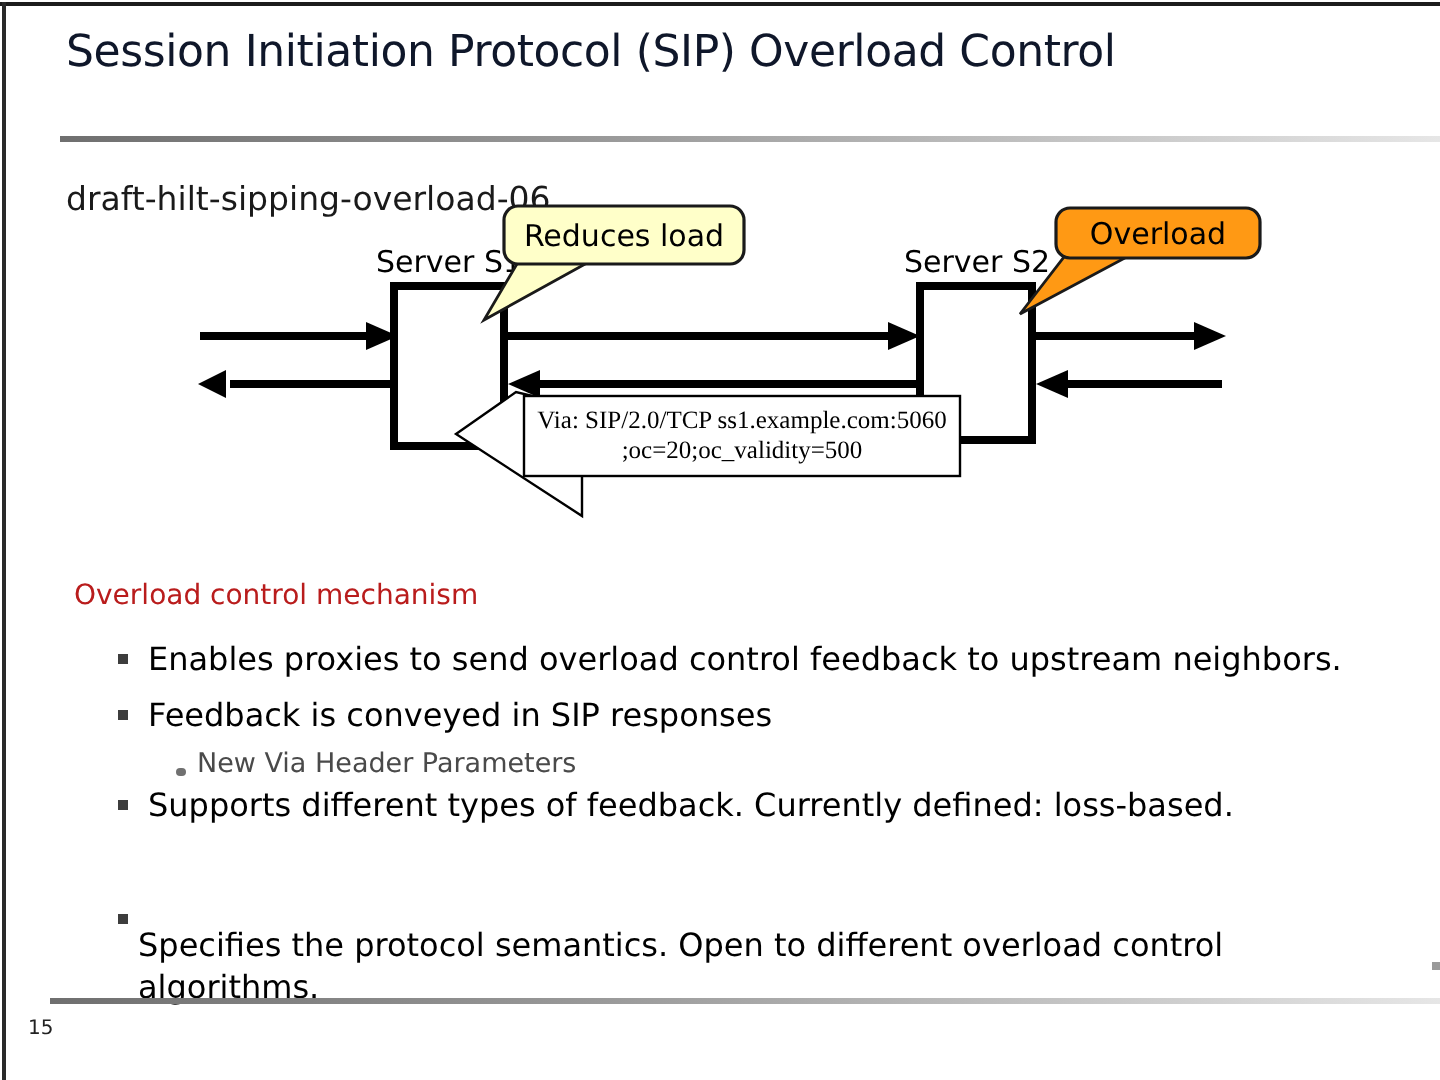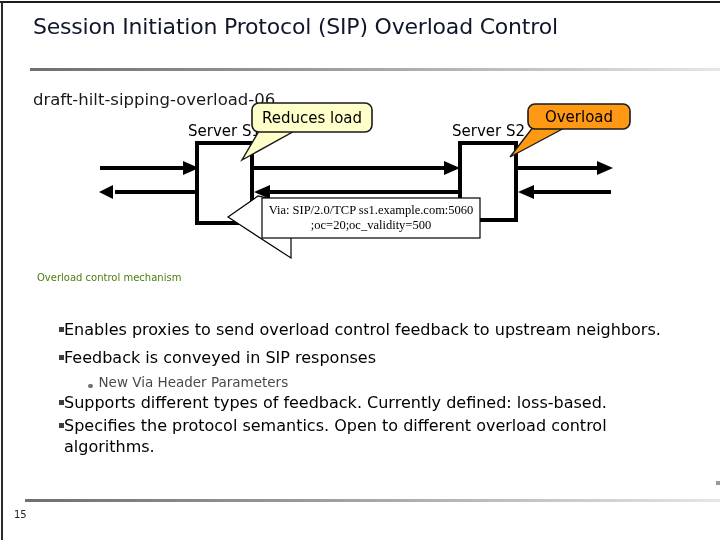--- a/index.html
+++ b/index.html
@@ -24,29 +24,29 @@
   .rule{
     position:absolute;height:3px;
     background:linear-gradient(to right,#6f6f6f,#9a9a9a 40%,#e6e6e6 100%);
   }
   .rule.top{left:30px;top:68px;width:690px;}
   .rule.bottom{left:25px;top:499px;width:695px;}
 
   .diagram-svg{position:absolute;left:0;top:95px;}
 
   .content-heading{
-    position:absolute;left:37px;top:272px;
-    font-size:10px;color:#4d7c0f;white-space:nowrap;
+    position:absolute;left:37px;top:290px;
+    font-size:14px;color:#b91c1c;white-space:nowrap;
   }
   .bullet-row{position:absolute;left:59px;display:flex;align-items:flex-start;}
   .bullet-row .sq{
     width:5px;height:5px;background:#3d3d3d;margin-top:8px;flex:0 0 auto;
   }
   .bullet-row .txt{
-    font-size:16px;line-height:21px;color:#000;
+    margin-left:10px;font-size:16px;line-height:21px;color:#000;
   }
   .bullet-row.wrap .txt{max-width:615px;}
   .sub-bullet-row{position:absolute;left:88px;display:flex;align-items:center;}
   .sub-bullet-row .dot{
     width:4.5px;height:4.5px;border-radius:50%;background:#707070;margin-top:7px;flex:0 0 auto;
   }
   .sub-bullet-row .txt{
     margin-left:6px;font-size:13.5px;line-height:17px;color:#4a4a4a;
   }
   .page-number{
@@ -127,20 +127,20 @@
 <div class="sub-bullet-row" style="top:374px;">
   <span class="dot"></span>
   <span class="txt">New Via Header Parameters</span>
 </div>
 
 <div class="bullet-row" style="top:392px;">
   <span class="sq"></span>
   <span class="txt">Supports different types of feedback. Currently defined: loss-based.</span>
 </div>
 
-<div class="bullet-row wrap" style="top:415px;">
+<div class="bullet-row wrap" style="top:449px;flex-direction:column;">
   <span class="sq"></span>
   <span class="txt">Specifies the protocol semantics. Open to different overload control algorithms.</span>
 </div>
 
 <div class="rule bottom"></div>
 <div class="page-number">15</div>
 <div class="corner-dot"></div>
 
 </body></html>

